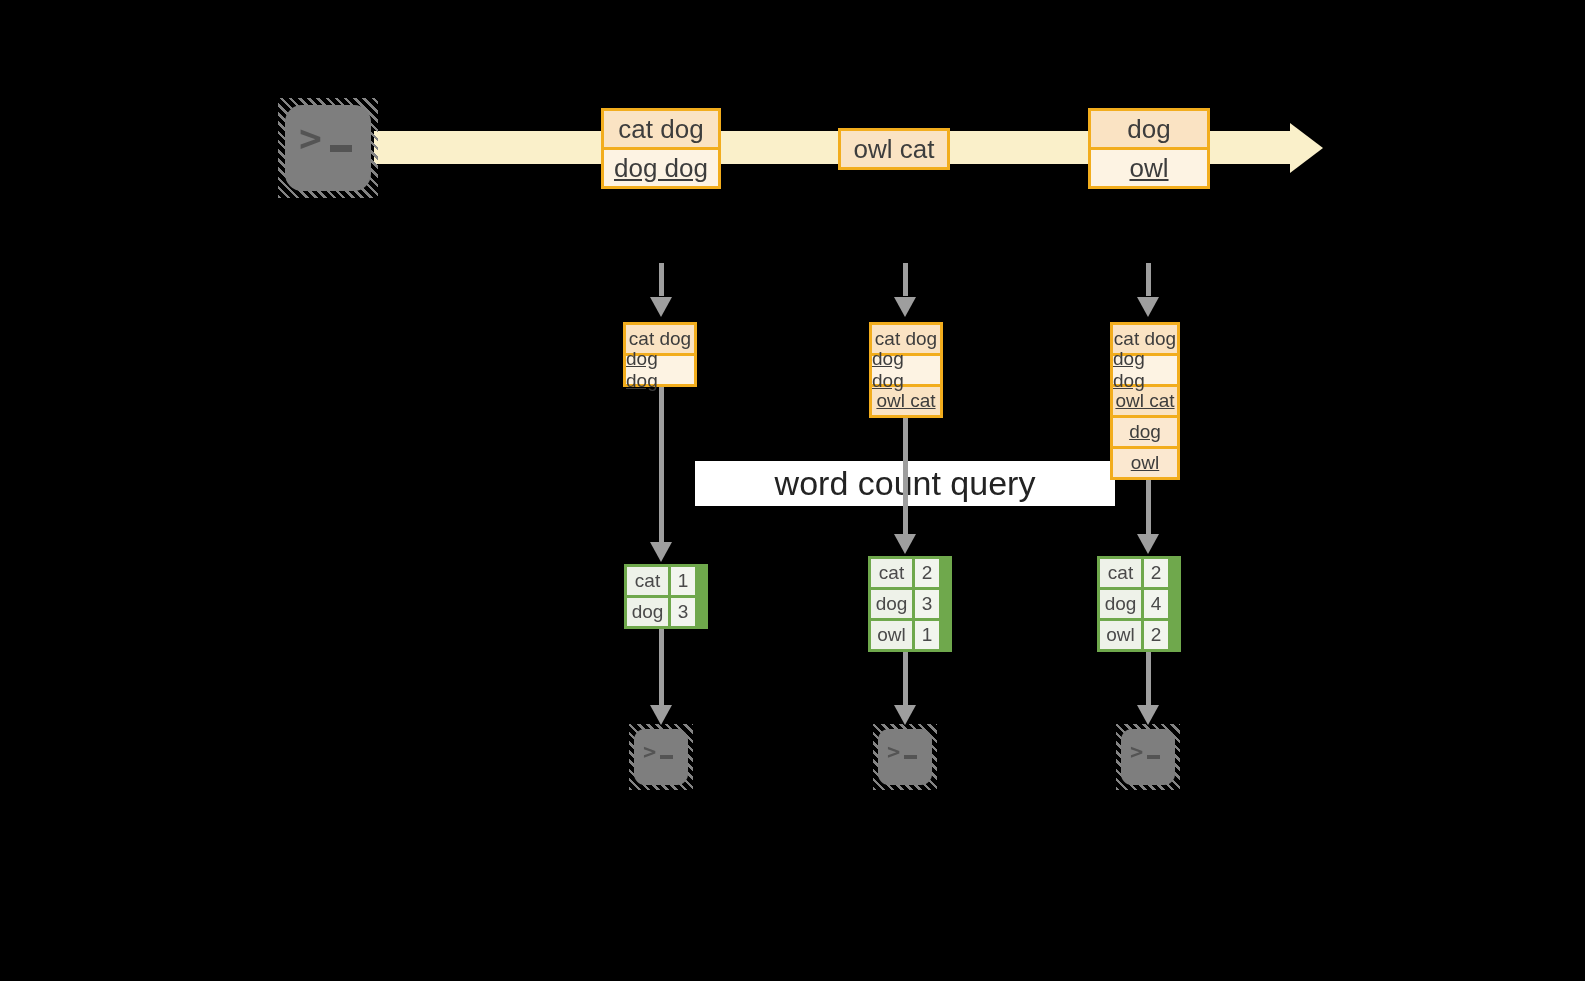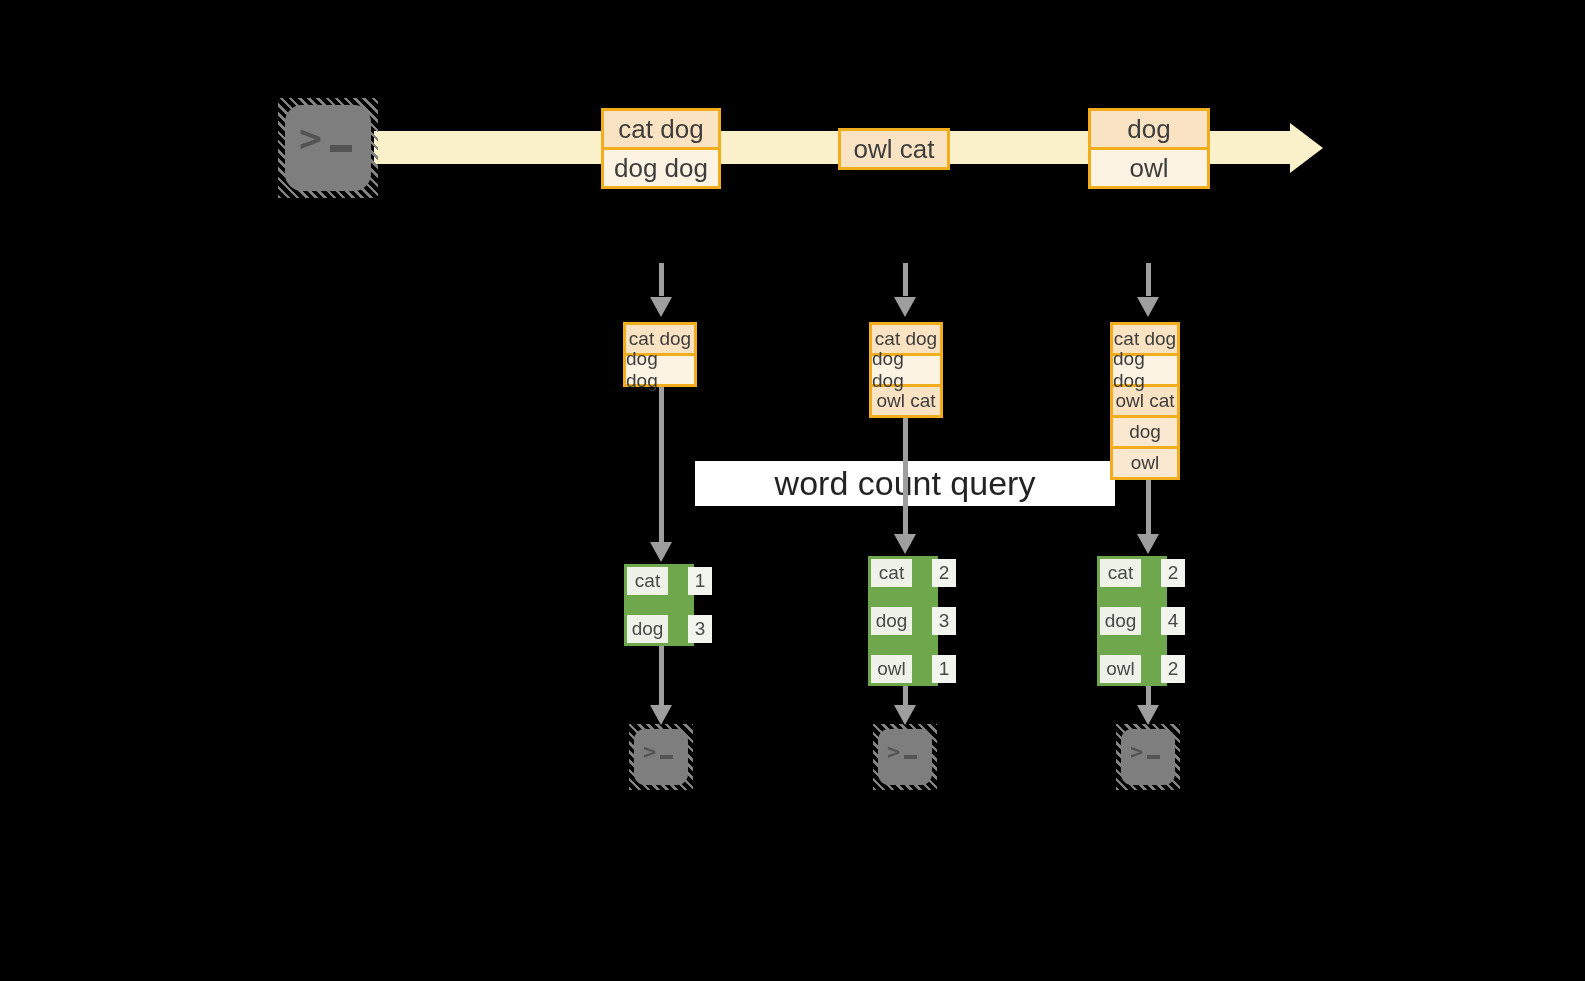--- a/index.html
+++ b/index.html
@@ -19,36 +19,36 @@
   .term.sm .face{inset:5px;border-radius:11px;}
   .prompt{font-family:"DejaVu Sans Mono",monospace;font-weight:bold;color:#545454;line-height:1;}
   .term.lg .prompt{font-size:38px;margin:14px 0 0 14px;}
   .term.sm .prompt{font-size:22px;margin:12px 0 0 9px;}
   .uscore{background:#545454;}
   .term.lg .uscore{width:22px;height:7px;margin:40px 0 0 8px;}
   .term.sm .uscore{width:13px;height:4px;margin:26px 0 0 4px;}
   
   .obox{position:absolute;z-index:4;}
   .orow{box-sizing:border-box;border:3px solid #f2ad1d;display:flex;align-items:center;justify-content:center;color:#3d3d3d;}
-  .orow + .orow{margin-top:-3px;}
+  .orow + .orow{margin-top:-3px;text-decoration:underline;}
   .batch .orow{height:42px;font-size:26px;}
   .stackbox .orow{height:34px;font-size:19px;}
   .peach{background:#fae3c3;}
   .cream{background:#fdf3e3;}
   .mid{background:#fbe8d0;}
   
   .vline{position:absolute;width:5px;background:#9e9e9e;z-index:3;}
   .ahead{position:absolute;width:0;height:0;z-index:3;
     border-left:11px solid transparent;border-right:11px solid transparent;border-top:20px solid #9e9e9e;}
   
   .banner{position:absolute;left:695px;top:461px;width:420px;height:45px;background:#ffffff;z-index:2;
     display:flex;align-items:center;justify-content:center;font-size:34px;color:#232323;}
   
-  .wtable{position:absolute;z-index:4;box-sizing:border-box;width:70px;background:#6fa84c;border:3px solid #6fa84c;
-    display:grid;grid-template-columns:41px 24px;gap:20px;}
+  .wtable{position:absolute;z-index:4;box-sizing:border-box;width:84px;background:#6fa84c;border:3px solid #6fa84c;
+    display:grid;grid-template-columns:41px 24px;gap:3px;}
   .wtable .cell{background:#eef2e9;height:28px;display:flex;align-items:center;justify-content:center;
     font-size:19px;color:#4a4a4a;}
   .wtable .cell.num{background:#f2f5ee;}
 </style>
 </head>
 <body>
 
 <div class="canvas">
 
   <div class="band"></div>

